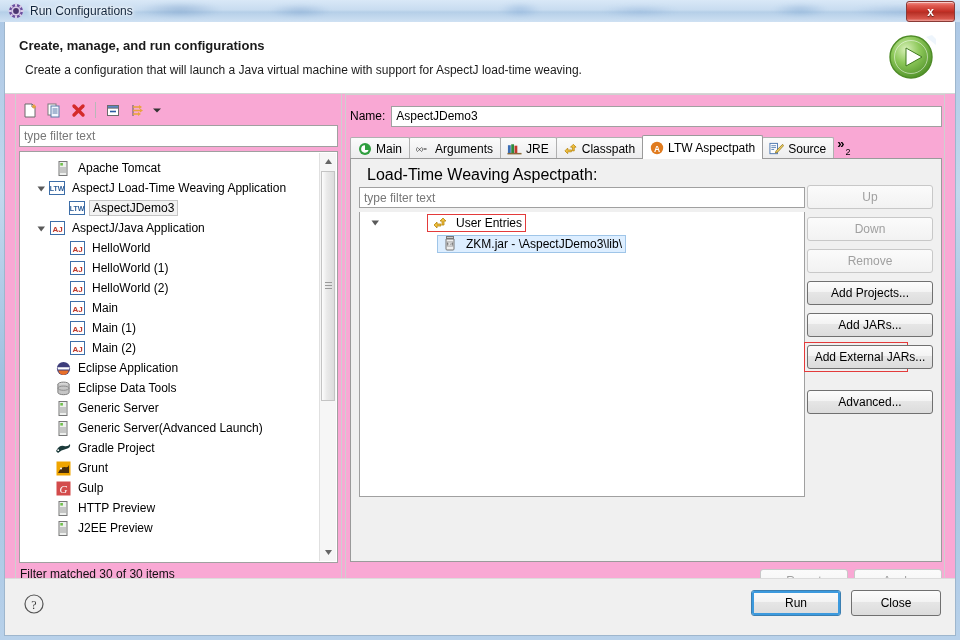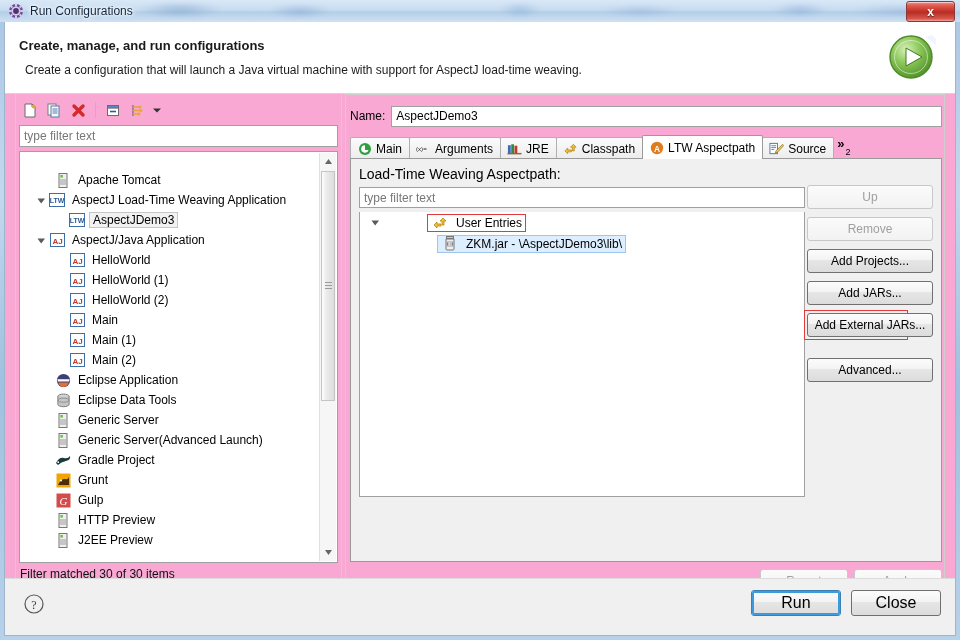--- a/index.html
+++ b/index.html
@@ -117,21 +117,21 @@
     border: 1px solid #a0a0a0; background: #fff; box-sizing: border-box;
     display: flex; align-items: center; padding-left: 4px;
     font-size: 12px; color: #777;
   }
   .tree-outer {
     position: absolute; left: 2px; top: 54px; width: 319px; height: 412px;
     border: 1px solid #a0a0a0; background: #fff; box-sizing: border-box;
     overflow: hidden;
   }
   .tree-list {
-    position: absolute; left: 0; top: 18px; width: 300px;
+    position: absolute; left: 0; top: 6px; width: 300px;
   }
   .tree-row {
     height: 20px; display: flex; align-items: center; padding-left: 6px;
     font-size: 12px; white-space: nowrap; cursor: default;
   }
   .tw-arrow {
     width: 14px; height: 20px; display: flex; align-items: center; justify-content: center;
     flex: 0 0 14px;
   }
   .tw-arrow svg { display:block; }
@@ -219,21 +219,21 @@
     position: relative;
   }
   .tab-overflow .chev { font-weight: bold; font-size: 13px; line-height: 14px;}
   .tab-overflow .cnt { font-size: 9px; align-self: flex-end; padding-bottom: 2px;}
 
   .tab-content {
     position: absolute; left: 2px; top: 61px; width: 592px; height: 404px;
     border: 1px solid #9a9a9a; background: #f0f0f0; box-sizing: border-box;
   }
   .lbl-aspectpath {
-    position: absolute; left: 8px; top: 7px; font-size: 14px; text-align: center;
+    position: absolute; left: 16px; top: 7px; font-size: 16px; text-align: center;
   }
   .right-filter {
     position: absolute; left: 8px; top: 28px; width: 446px; height: 21px;
     border: 1px solid #a0a0a0; background: #fff; box-sizing: border-box;
     display: flex; align-items: center; padding-left: 4px;
     font-size: 12px; color: #777;
   }
   .entries-tree {
     position: absolute; left: 8px; top: 53px; width: 446px; height: 285px;
     border: 1px solid #a0a0a0; border-top: none; background: #fff; box-sizing: border-box;
@@ -294,21 +294,21 @@
     position: absolute; left: 0; right: 0; bottom: 0; height: 56px;
     background: #f0f0f0; border-top: 1px solid #dcdcdc;
   }
   .help-icon {
     position: absolute; left: 18px; top: 14px; width: 22px; height: 22px; cursor: pointer;
   }
   .footer-buttons {
     position: absolute; right: 14px; top: 11px; display: flex; gap: 10px;
   }
   .fbtn {
-    width: 90px; height: 26px; font-size: 16px;
+    width: 90px; height: 26px; font-size: 12px;
     display:flex; align-items:center; justify-content:center;
     border: 1px solid #707070; border-radius: 3px; box-sizing: border-box;
     background: linear-gradient(180deg,#fcfcfc 0%,#f3f3f3 45%,#e6e6e6 46%,#dcdcdc 100%);
     cursor: pointer; color:#000;
   }
   .fbtn.default {
     outline: 2px solid #3c9ade; outline-offset: -3px;
     border-color: #3c7fb1;
   }
 </style>
@@ -798,20 +798,23 @@
                   <span>ZKM.jar - \AspectJDemo3\lib\</span>
                 </span>
               </div>
             </div>
 
           <div class="side-buttons" id="side-buttons">
               <div class="sbtn-wrap">
                 <div class="sbtn disabled">Up</div>
               </div>
               <div class="sbtn-wrap">
+                <div class="sbtn disabled">Down</div>
+              </div>
+              <div class="sbtn-wrap">
                 <div class="sbtn disabled">Remove</div>
               </div>
               <div class="sbtn-wrap">
                 <div class="sbtn">Add Projects...</div>
               </div>
               <div class="sbtn-wrap">
                 <div class="sbtn">Add JARs...</div>
               </div>
               <div class="sbtn-wrap redbox">
                 <div class="sbtn">Add External JARs...</div>

